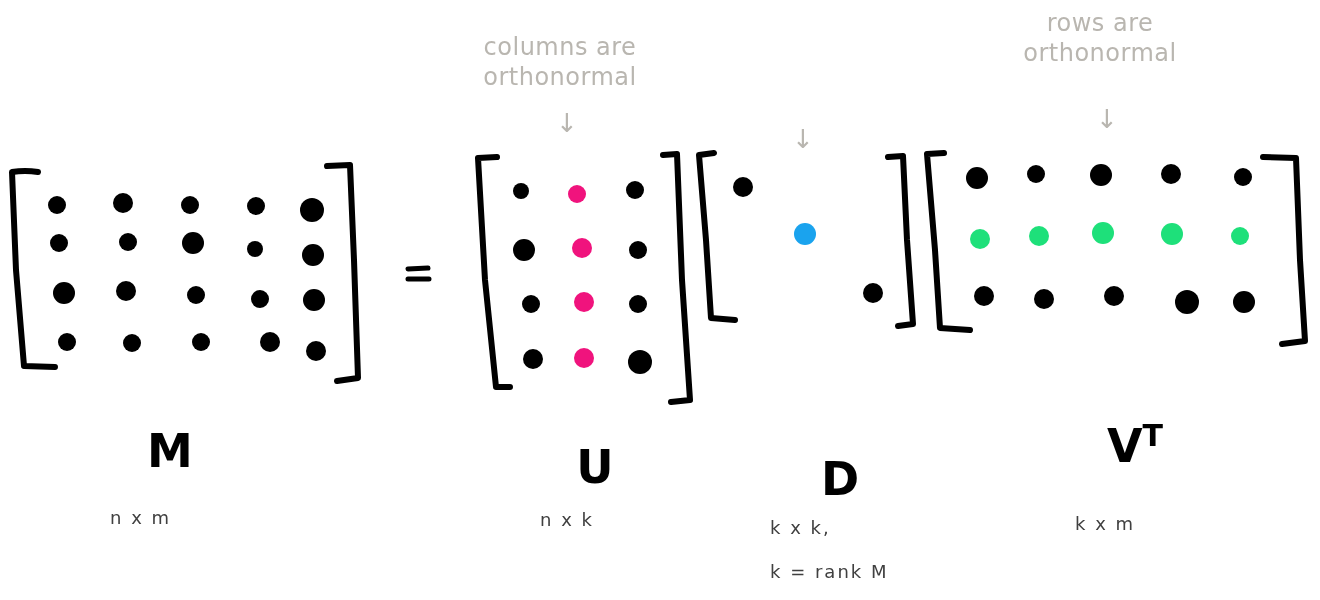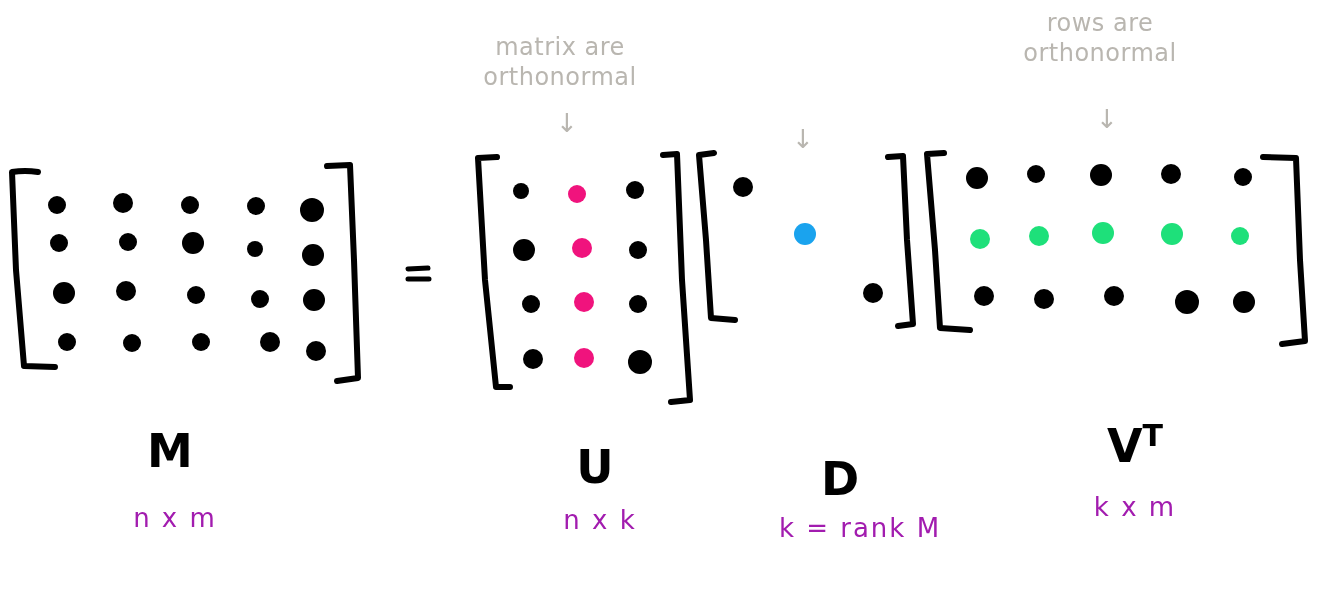--- a/index.html
+++ b/index.html
@@ -3,22 +3,22 @@
 <meta charset="utf-8">
 <style>
   html, body { margin: 0; padding: 0; background: #ffffff; }
   body { width: 1320px; height: 600px; position: relative; overflow: hidden;
          font-family: "DejaVu Sans", sans-serif; }
   svg.canvas { position: absolute; left: 0; top: 0; }
   .annot { position: absolute; color: #b9b6b0; font-family: "DejaVu Sans", sans-serif;
            font-size: 24px; line-height: 30px; text-align: center; letter-spacing: 0.5px; }
   .mlabel { position: absolute; color: #000; font-family: "DejaVu Sans", sans-serif;
             font-weight: bold; font-size: 46px; text-align: center; }
-  .dim { position: absolute; color: #a21caf; font-family: "DejaVu Sans", sans-serif;
-         font-size: 26px; text-align: center; line-height: 36px; letter-spacing: 2px; }
+  .dim { position: absolute; color: #404040; font-family: "DejaVu Sans", sans-serif;
+         font-size: 18px; text-align: left; line-height: 36px; letter-spacing: 2px; }
   .arrow { position: absolute; color: #b9b6b0; font-size: 26px; text-align: center; }
 </style>
 </head>
 <body>
 
 <svg class="canvas" width="1320" height="600" viewBox="0 0 1320 600">
 
   <g fill="none" stroke="#000" stroke-width="6" stroke-linecap="round" stroke-linejoin="round">
     <path d="M38,172 Q25,170 12,172 L16,270 L24,366 L55,367"></path>
     <path d="M327,166 L350,165 L354,260 L358,378 L337,381"></path>
@@ -90,21 +90,21 @@
       <circle cx="1187" cy="302" r="12" fill="#000000"></circle>
       <circle cx="1244" cy="302" r="11" fill="#000000"></circle>
     </g>
 </svg>
 
 <svg style="position:absolute;left:404px;top:264px" width="30" height="20">
   <path d="M4,5 L24,4 M4,15 L25,15" stroke="#000" stroke-width="5" stroke-linecap="round"></path>
 </svg>
 
 <div class="annot" style="left:470px;top:32px;width:180px;">
-  <div>matrix are</div>
+  <div>columns are</div>
   <div>orthonormal</div>
 </div>
 <div class="arrow" style="left:556px;top:108px;width:20px;">↓</div>
 
 <div class="annot" style="left:738px;top:24px;width:120px;">
 </div>
 <div class="arrow" style="left:792px;top:124px;width:20px;">↓</div>
 
 <div class="annot" style="left:1010px;top:8px;width:180px;">
   <div>rows are</div>
@@ -115,15 +115,16 @@
 <div class="mlabel" style="left:130px;top:424px;width:80px;">M</div>
 <div class="mlabel" style="left:555px;top:440px;width:80px;">U</div>
 <div class="mlabel" style="left:800px;top:452px;width:80px;">D</div>
 <div class="mlabel" style="left:1080px;top:418px;width:110px;">
   <span>V</span><sup style="font-size:30px;">T</sup>
 </div>
 
 <div class="dim" style="left:110px;top:500px;width:130px;">n x m</div>
 <div class="dim" style="left:540px;top:502px;width:120px;">n x k</div>
 <div class="dim" style="left:770px;top:510px;width:180px;">
-  <div style="">k = rank M</div>
+  <div>k x k,</div>
+  <div style="margin-top:8px;">k = rank M</div>
 </div>
-<div class="dim" style="left:1075px;top:489px;width:120px;">k x m</div>
+<div class="dim" style="left:1075px;top:506px;width:120px;">k x m</div>
 
 </body></html>

